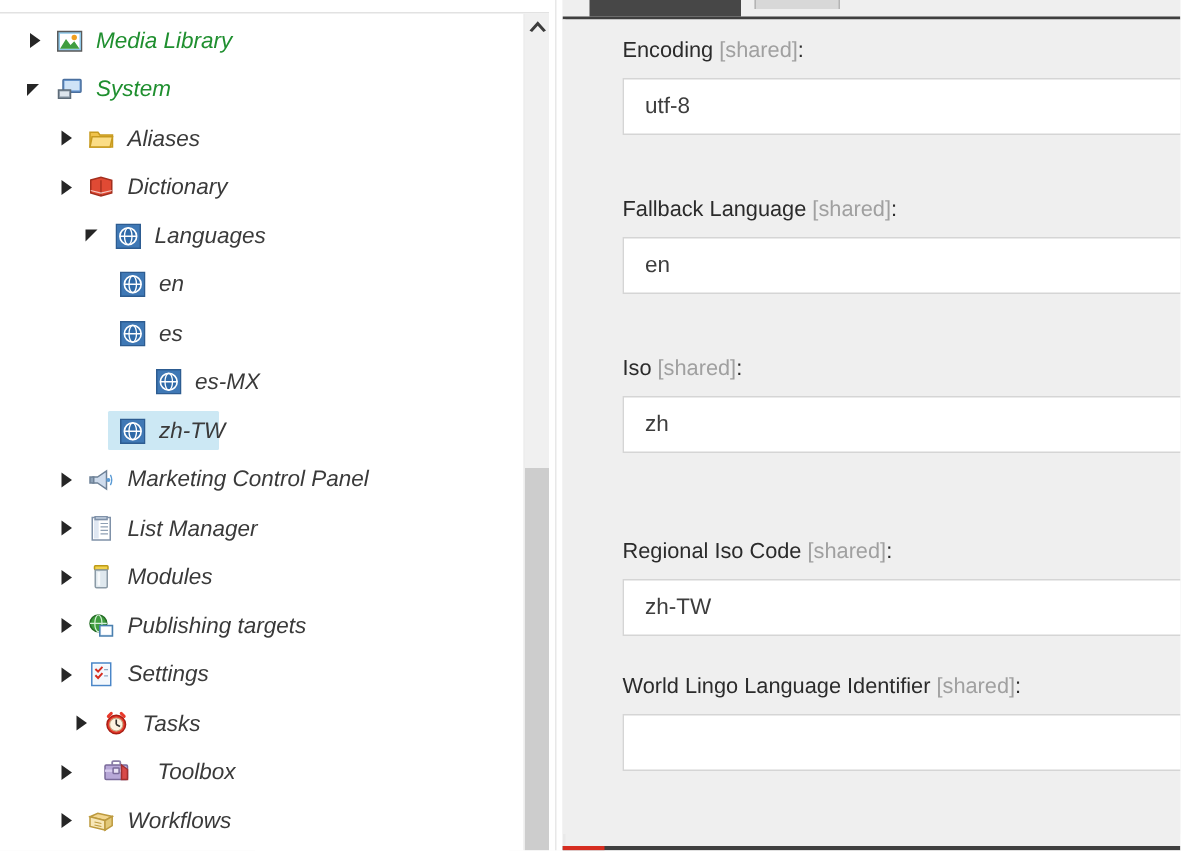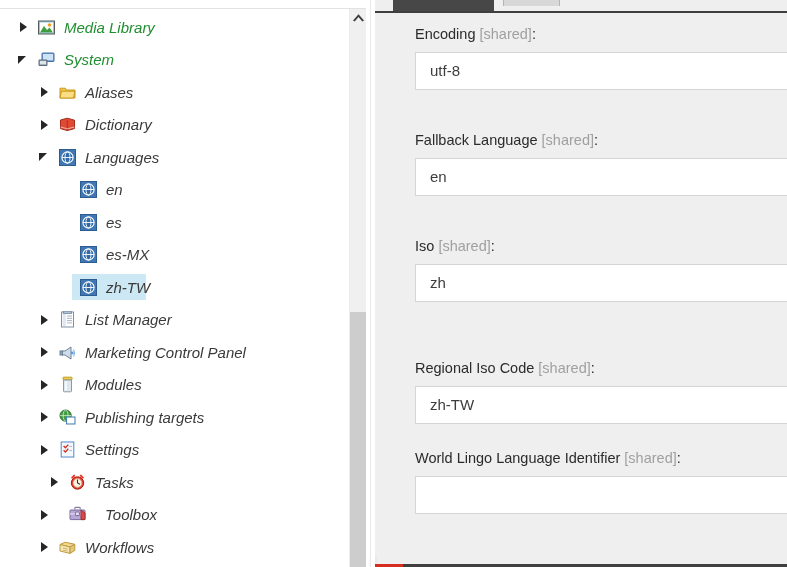--- a/index.html
+++ b/index.html
@@ -271,21 +271,21 @@
           <span class="twisty collapsed"></span>
           <span class="ticon">
             <svg width="17" height="17" viewBox="0 0 17 17">
               <path d="M1.5 4 L8.3 2.2 L15.5 4.2 L15.5 12.6 L8.3 14.6 L1.5 12.6 Z" fill="#e04a34" stroke="#a32e1d"></path>
               <path d="M8.3 4.2 L8.3 14.6" stroke="#a32e1d" stroke-width="0.9" fill="none"></path>
               <path d="M1.5 11 L8.3 12.8 L15.5 11" stroke="#ffffff" stroke-width="0.8" fill="none" opacity="0.7"></path>
             </svg>
           </span>
           <span class="tlabel">Dictionary</span>
         </div>
-        <div class="tree-row" style="padding-left: 35px;">
+        <div class="tree-row" style="padding-left: 53px;">
           <span class="twisty expanded"></span>
           <span class="ticon">
             <svg width="17" height="17" viewBox="0 0 17 17">
               <rect x="0.5" y="0.5" width="16" height="16" fill="#3f78b5" stroke="#2d5c91"></rect>
               <circle cx="8.5" cy="8.5" r="5.6" fill="#2f6aa8" stroke="#ffffff" stroke-width="1.1"></circle>
               <ellipse cx="8.5" cy="8.5" rx="2.5" ry="5.6" fill="none" stroke="#ffffff" stroke-width="0.9"></ellipse>
               <path d="M3 8.5 L14 8.5" stroke="#ffffff" stroke-width="0.9"></path>
             </svg>
           </span>
           <span class="tlabel">Languages</span>
@@ -307,21 +307,21 @@
           <span class="ticon">
             <svg width="17" height="17" viewBox="0 0 17 17">
               <rect x="0.5" y="0.5" width="16" height="16" fill="#3f78b5" stroke="#2d5c91"></rect>
               <circle cx="8.5" cy="8.5" r="5.6" fill="#2f6aa8" stroke="#ffffff" stroke-width="1.1"></circle>
               <ellipse cx="8.5" cy="8.5" rx="2.5" ry="5.6" fill="none" stroke="#ffffff" stroke-width="0.9"></ellipse>
               <path d="M3 8.5 L14 8.5" stroke="#ffffff" stroke-width="0.9"></path>
             </svg>
           </span>
           <span class="tlabel">es</span>
         </div>
-        <div class="tree-row" style="padding-left: 56px;">
+        <div class="tree-row" style="padding-left: 56px; margin-left: 24px;">
           <span class="twisty none"></span>
           <span class="ticon">
             <svg width="17" height="17" viewBox="0 0 17 17">
               <rect x="0.5" y="0.5" width="16" height="16" fill="#3f78b5" stroke="#2d5c91"></rect>
               <circle cx="8.5" cy="8.5" r="5.6" fill="#2f6aa8" stroke="#ffffff" stroke-width="1.1"></circle>
               <ellipse cx="8.5" cy="8.5" rx="2.5" ry="5.6" fill="none" stroke="#ffffff" stroke-width="0.9"></ellipse>
               <path d="M3 8.5 L14 8.5" stroke="#ffffff" stroke-width="0.9"></path>
             </svg>
           </span>
           <span class="tlabel">es-MX</span>
@@ -336,39 +336,39 @@
               <ellipse cx="8.5" cy="8.5" rx="2.5" ry="5.6" fill="none" stroke="#ffffff" stroke-width="0.9"></ellipse>
               <path d="M3 8.5 L14 8.5" stroke="#ffffff" stroke-width="0.9"></path>
             </svg>
           </span>
           <span class="tlabel">zh-TW</span>
         </div>
         <div class="tree-row" style="padding-left: 35px;">
           <span class="twisty collapsed"></span>
           <span class="ticon">
             <svg width="17" height="17" viewBox="0 0 17 17">
+              <path d="M3 7 L3 11 L6 11 L12 15 L12 3 L6 7 Z" fill="#cfdced" stroke="#6f8298"></path>
+              <rect x="1" y="7" width="2.5" height="4" fill="#8fa3b8" stroke="#6f8298"></rect>
+              <circle cx="13.2" cy="9" r="1.4" fill="#5b9bd5"></circle>
+              <path d="M14.6 5.6 Q16.4 9 14.6 12.4" stroke="#5b9bd5" stroke-width="0.9" fill="none"></path>
+            </svg>
+          </span>
+          <span class="tlabel">Marketing Control Panel</span>
+        </div>
+        <div class="tree-row" style="padding-left: 35px;">
+          <span class="twisty collapsed"></span>
+          <span class="ticon">
+            <svg width="17" height="17" viewBox="0 0 17 17">
               <rect x="2.5" y="1" width="12" height="15" fill="#ffffff" stroke="#7f91a8"></rect>
               <rect x="3.6" y="2" width="3.2" height="13" fill="#dfe7f2"></rect>
               <rect x="4.4" y="0.2" width="8" height="2.2" fill="#b8c6d8" stroke="#7f91a8"></rect>
               <path d="M8 5 L13 5 M8 7.3 L13 7.3 M8 9.6 L13 9.6 M8 11.9 L13 11.9" stroke="#8fa0b4" stroke-width="0.8"></path>
             </svg>
           </span>
           <span class="tlabel">List Manager</span>
-        </div>
-        <div class="tree-row" style="padding-left: 35px;">
-          <span class="twisty collapsed"></span>
-          <span class="ticon">
-            <svg width="17" height="17" viewBox="0 0 17 17">
-              <path d="M3 7 L3 11 L6 11 L12 15 L12 3 L6 7 Z" fill="#cfdced" stroke="#6f8298"></path>
-              <rect x="1" y="7" width="2.5" height="4" fill="#8fa3b8" stroke="#6f8298"></rect>
-              <circle cx="13.2" cy="9" r="1.4" fill="#5b9bd5"></circle>
-              <path d="M14.6 5.6 Q16.4 9 14.6 12.4" stroke="#5b9bd5" stroke-width="0.9" fill="none"></path>
-            </svg>
-          </span>
-          <span class="tlabel">Marketing Control Panel</span>
         </div>
         <div class="tree-row" style="padding-left: 35px;">
           <span class="twisty collapsed"></span>
           <span class="ticon">
             <svg width="17" height="17" viewBox="0 0 17 17">
               <rect x="4" y="1.2" width="9" height="2.6" rx="0.6" fill="#f2d34e" stroke="#bd9a17"></rect>
               <path d="M4.5 4 L12.5 4 L12.5 15 Q12.5 15.8 11.6 15.8 L5.4 15.8 Q4.5 15.8 4.5 15 Z" fill="#dfe8ee" stroke="#8b9aa6"></path>
               <rect x="6" y="5.4" width="1.8" height="9" fill="#ffffff" opacity="0.75"></rect>
             </svg>
           </span>

